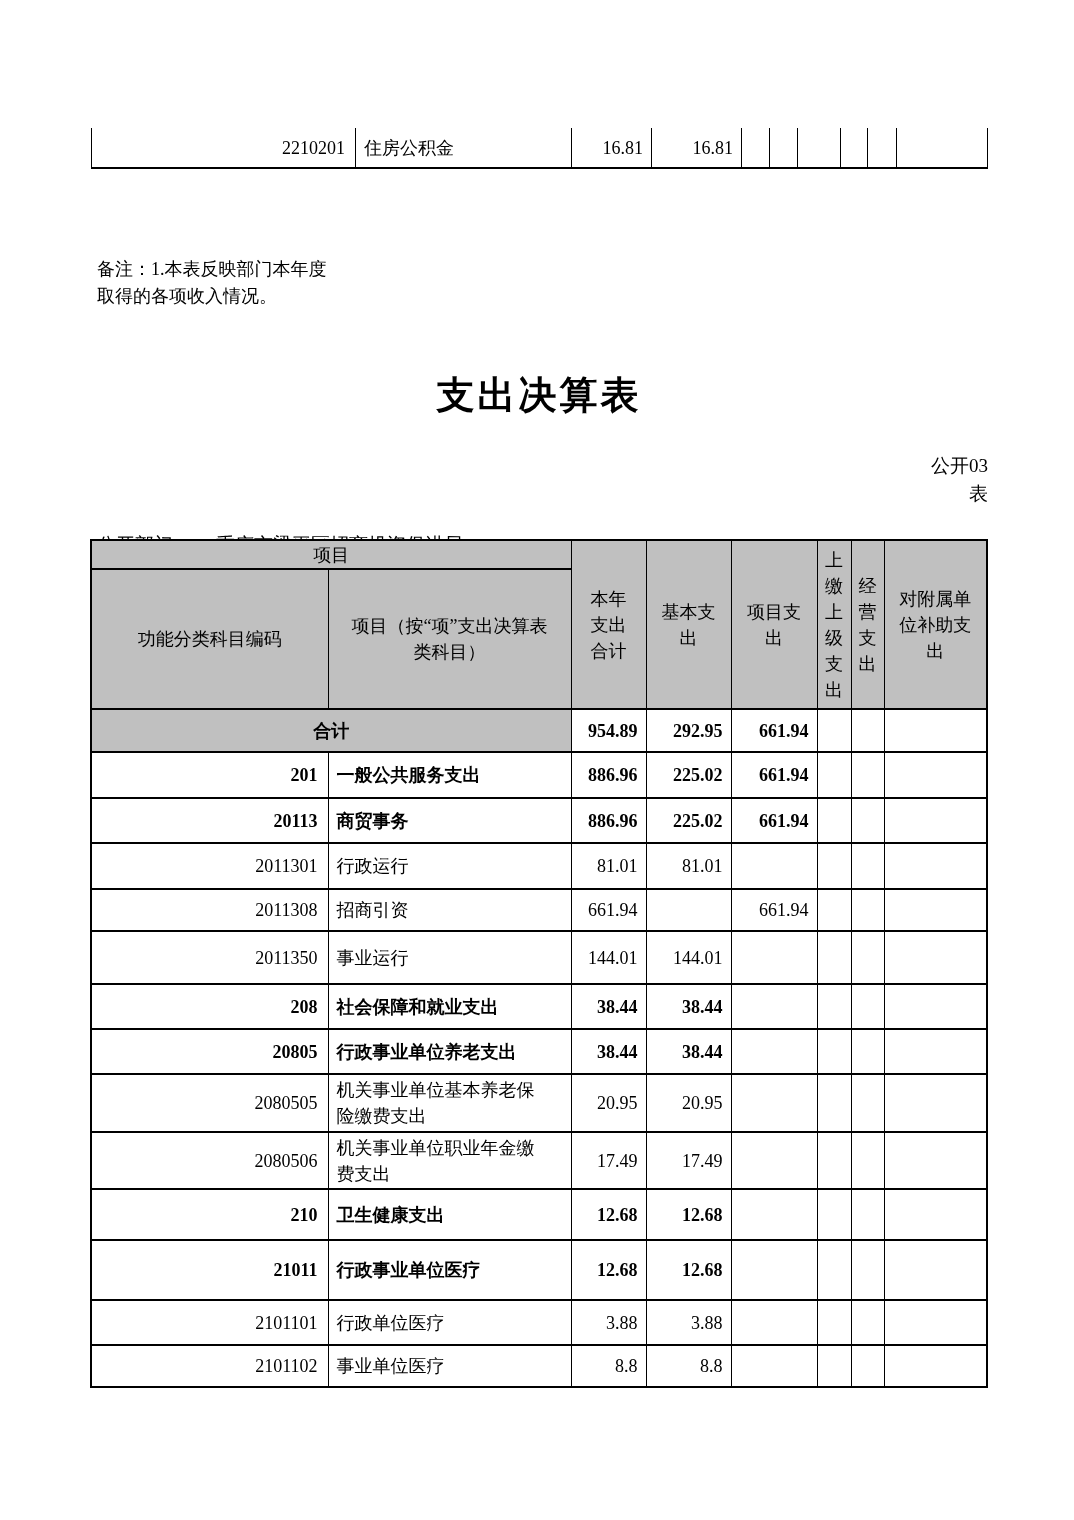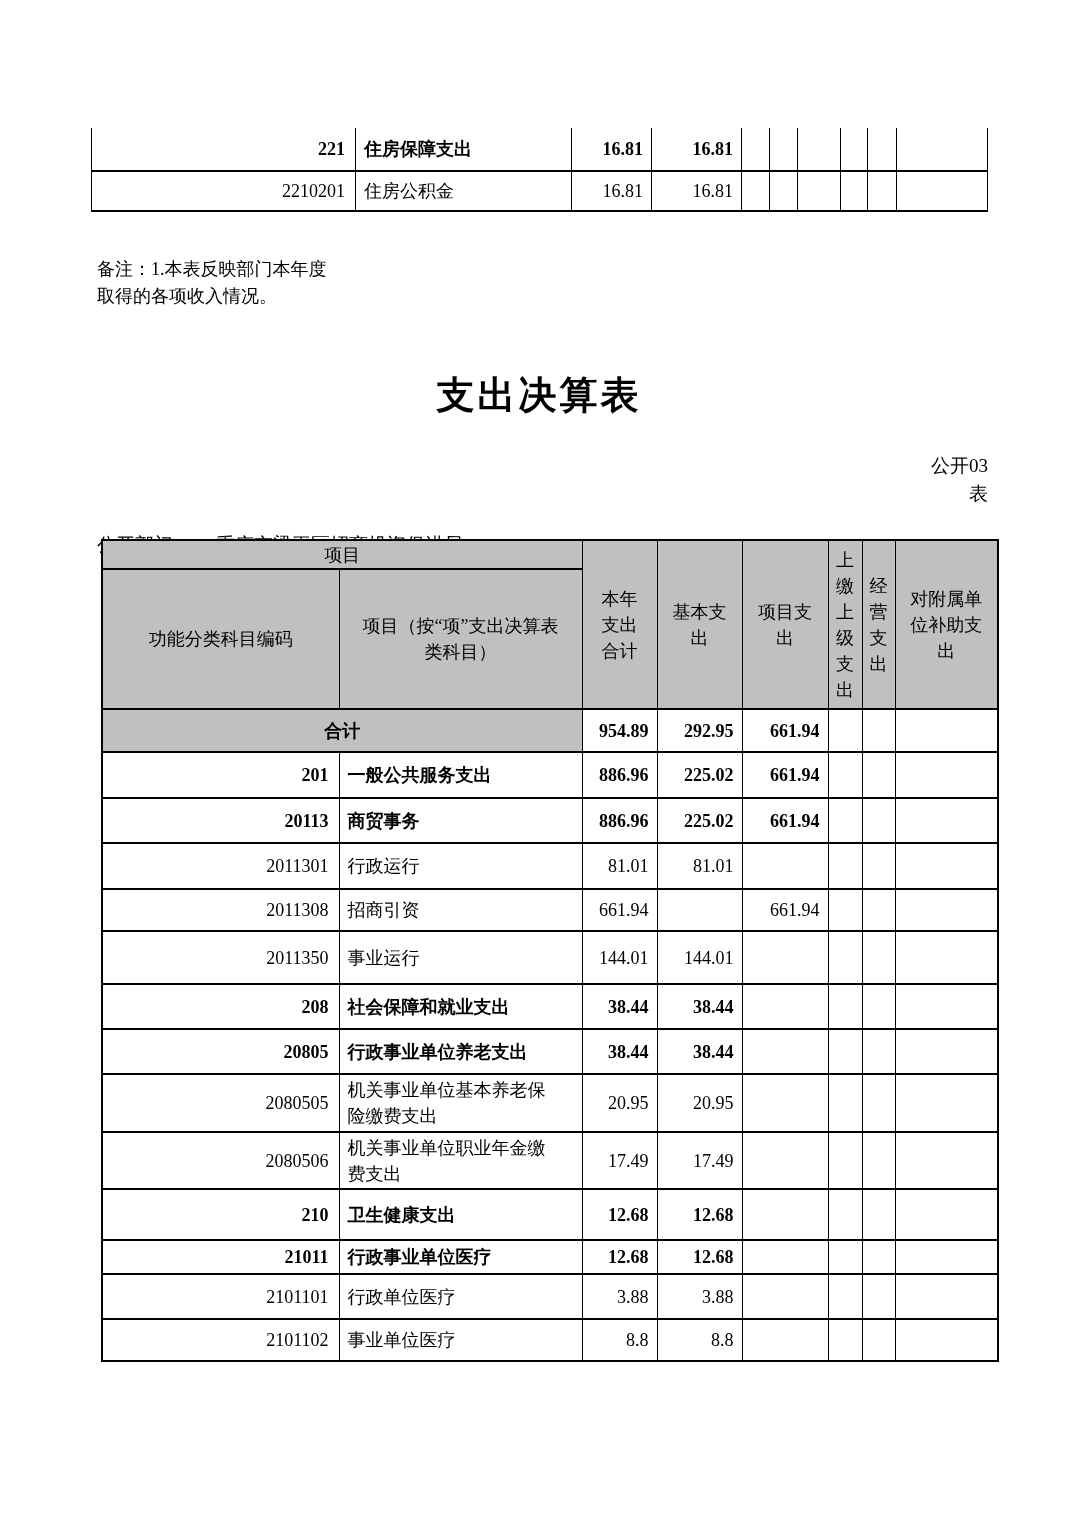--- a/index.html
+++ b/index.html
@@ -10,21 +10,21 @@
   table{border-collapse:collapse;table-layout:fixed;position:absolute;}
   td{border-top:2px solid #000;border-bottom:2px solid #000;
      border-left:1px solid #000;border-right:1px solid #000;
      vertical-align:middle;font-size:18px;overflow:hidden;padding:0;line-height:26px;}
 
   
   .top-tbl{left:91px;top:128px;width:896px;}
   .top-tbl tr:first-child td{border-top:none;}
 
   
-  .main-tbl{left:101px;top:539px;width:896px;border:2px solid #000;}
+  .main-tbl{left:90px;top:539px;width:896px;border:2px solid #000;}
   .hdr td{background:#c0c0c0;text-align:center;white-space:pre-line;font-size:18px;}
   .sum-label{background:#c0c0c0;text-align:center;font-weight:bold;}
 
   .code{text-align:right;padding-right:10px;}
   .name{text-align:left;padding-left:8px;padding-right:4px;white-space:pre-line;}
   .num{text-align:right;padding-right:8px;}
   .b td{font-weight:bold;}
 
   
   .note{left:97px;top:256px;font-size:18px;line-height:27px;white-space:pre-line;}
@@ -44,32 +44,20 @@
       <col style="width:80px">
       <col style="width:90px">
       <col style="width:28px">
       <col style="width:28px">
       <col style="width:43px">
       <col style="width:27px">
       <col style="width:29px">
       <col style="width:91px">
     </colgroup>
   <tbody>
-      <tr class="b" style="height:43px">
-    <td class="code">221</td>
-    <td class="name">住房保障支出</td>
-    <td class="num">16.81</td>
-    <td class="num">16.81</td>
-    <td></td>
-        <td></td>
-        <td></td>
-        <td></td>
-        <td></td>
-        <td></td>
-  </tr>
   <tr style="height:40px">
     <td class="code">2210201</td>
     <td class="name">住房公积金</td>
     <td class="num">16.81</td>
     <td class="num">16.81</td>
     <td></td>
         <td></td>
         <td></td>
         <td></td>
         <td></td>
@@ -240,21 +228,21 @@
   <tr class="b" style="height:51px">
     <td class="code">210</td>
     <td class="name">卫生健康支出</td>
     <td class="num">12.68</td>
     <td class="num">12.68</td>
     <td class="num"></td>
     <td></td>
         <td></td>
         <td></td>
   </tr>
-  <tr class="b" style="height:34px">
+  <tr class="b" style="height:60px">
     <td class="code">21011</td>
     <td class="name">行政事业单位医疗</td>
     <td class="num">12.68</td>
     <td class="num">12.68</td>
     <td class="num"></td>
     <td></td>
         <td></td>
         <td></td>
   </tr>
   <tr style="height:45px">

